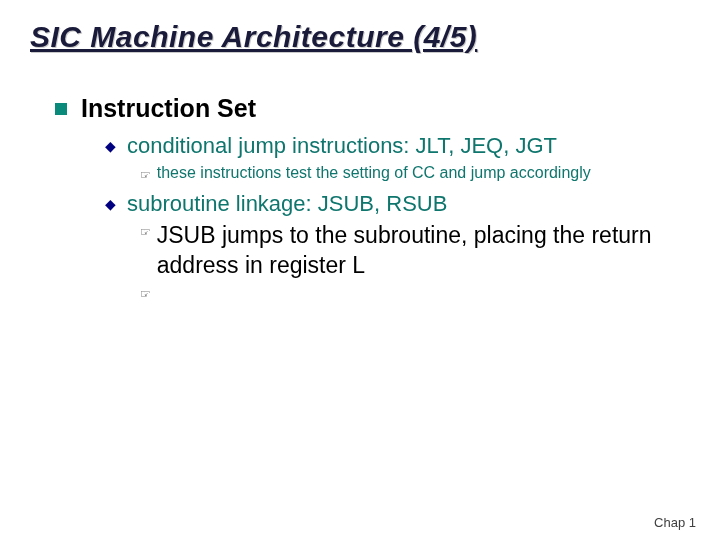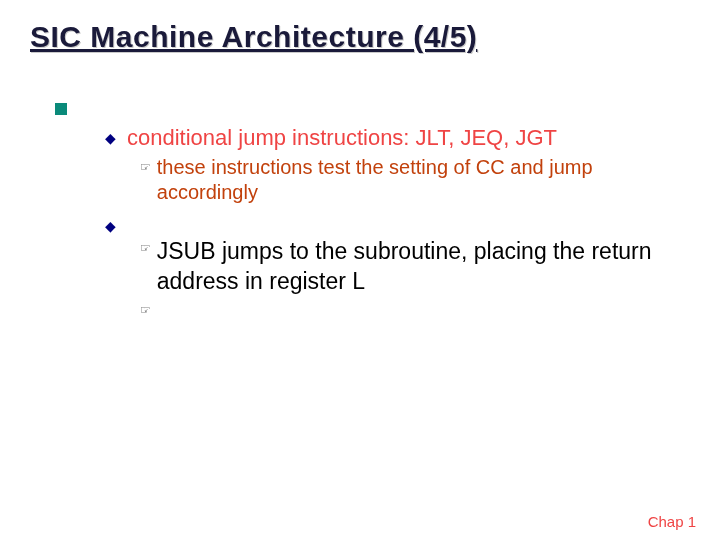--- a/index.html
+++ b/index.html
@@ -13,20 +13,21 @@
   }
   .slide {
     padding: 20px 30px 30px 30px;
     width: 100%;
     height: 100%;
     position: relative;
   }
   .title {
     font-size: 30px;
     font-weight: bold;
+    font-style: italic;
     color: #1a1a3a;
     text-decoration: underline;
     text-shadow: 1px 1px 0 rgba(150,150,150,0.5);
     margin-bottom: 40px;
     letter-spacing: 0.5px;
   }
   .lvl1 {
     display: flex;
     align-items: flex-start;
     margin-left: 25px;
@@ -57,40 +58,40 @@
     height: 14px;
     color: #000080;
     margin-right: 8px;
     margin-top: 6px;
     flex-shrink: 0;
     font-size: 14px;
     line-height: 14px;
   }
   .lvl2-text {
     font-size: 22px;
-    color: #ef4444;
+    color: #0f766e;
   }
   .lvl3 {
     display: flex;
     align-items: flex-start;
     margin-left: 110px;
     margin-bottom: 2px;
     margin-top: 2px;
   }
   .lvl3-bullet {
     color: #000000;
     margin-right: 6px;
     margin-top: 5px;
     flex-shrink: 0;
     font-size: 12px;
     line-height: 14px;
   }
   .lvl3-text {
-    font-size: 20px;
-    color: #c2410c;
+    font-size: 16px;
+    color: #0f766e;
     line-height: 1.25;
   }
   .lvl3b {
     display: flex;
     align-items: flex-start;
     margin-left: 110px;
     margin-bottom: 2px;
     margin-top: 2px;
   }
   .lvl3b-bullet {
@@ -103,47 +104,49 @@
   }
   .lvl3b-text {
     font-size: 23px;
     color: #000000;
     line-height: 1.3;
   }
   .footer {
     position: absolute;
     bottom: 10px;
     right: 24px;
-    font-size: 15px;
-    color: #ef4444;
+    font-size: 13px;
+    color: #404040;
   }
 </style>
 </head>
 <body>
 
 <div class="slide">
 
   <h1 class="title">SIC Machine Architecture (4/5)</h1>
 
   <div class="lvl1">
     <span class="lvl1-bullet"></span>
+    <span class="lvl1-text">Instruction Set</span>
   </div>
 
   <div class="lvl2">
     <span class="lvl2-bullet">◆</span>
     <span class="lvl2-text">conditional jump instructions: JLT, JEQ, JGT</span>
   </div>
 
   <div class="lvl3">
     <span class="lvl3-bullet">☞</span>
     <span class="lvl3-text">these instructions test the setting of CC and jump accordingly</span>
   </div>
 
   <div class="lvl2" style="margin-top:8px;">
     <span class="lvl2-bullet">◆</span>
+    <span class="lvl2-text">subroutine linkage: JSUB, RSUB</span>
   </div>
 
   <div class="lvl3b">
     <span class="lvl3b-bullet">☞</span>
     <span class="lvl3b-text">JSUB jumps to the subroutine, placing the return address in register L</span>
   </div>
 
   <div class="lvl3b">
     <span class="lvl3b-bullet">☞</span>
   </div>

